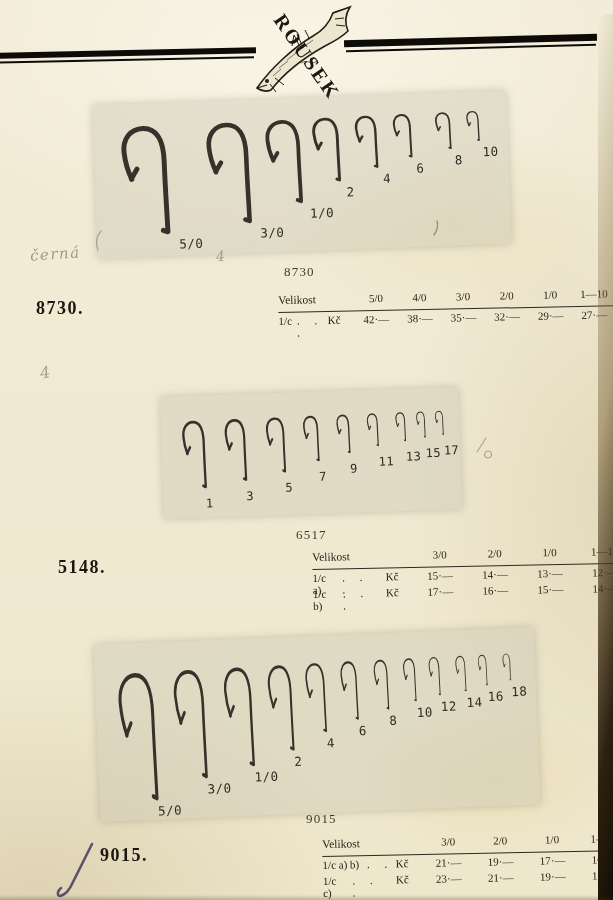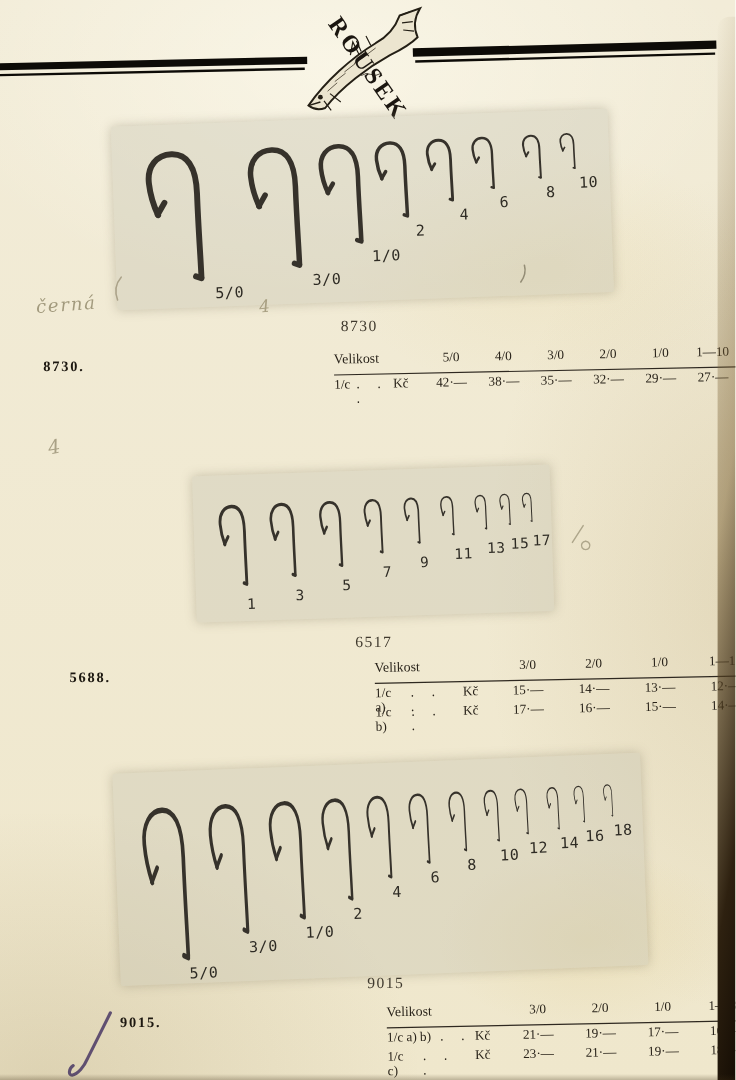--- a/index.html
+++ b/index.html
@@ -25,21 +25,21 @@
   
   .panel{position:absolute; background:rgba(196,194,177,.38); box-shadow:0 0 9px rgba(128,122,96,.38); border-radius:2px;}
   .panel0{left:95px;  top:98px;  width:414px; height:153px; transform:rotate(-2.1deg);}
   .panel1{left:162px; top:392px; width:298px; height:122px; transform:rotate(-1.9deg);}
   .panel2{left:97px;  top:636px; width:440px; height:177px; transform:rotate(-2.3deg);}
   .hook-label{position:absolute; font-family:"DejaVu Sans Mono","Liberation Mono",monospace; font-size:12.5px; color:#2e2b24; letter-spacing:.5px;}
   .panel1 .hook-label{font-size:12px;}
   .figlabel{position:absolute; font-size:13px; letter-spacing:1.2px; color:#403a2e;}
   .fig0{left:284px; top:264px;} .fig1{left:296px; top:527px;} .fig2{left:306px; top:811px;}
   
-  .prod-num{position:absolute; font-weight:700; font-size:12px; letter-spacing:1.5px; color:#1c1710;}
+  .prod-num{position:absolute; font-weight:700; font-size:18px; letter-spacing:1.5px; color:#1c1710;}
   .pn0{left:36px; top:298px;} .pn1{left:58px; top:557px;} .pn2{left:52px; top:845px;margin-left:48px;}
   .prod-desc{position:absolute; font-size:11.3px; line-height:1.44; text-align:justify; color:#2a241a;}
   .pd0{left:75px; top:296px; width:200px;}
   .pd1{left:81px; top:555px; width:227px;}
   .pd2{left:86px; top:843px; width:238px;}
   .seg-b{font-weight:700; letter-spacing:.5px;}
   .seg-u{text-decoration:underline;}
   
   .price-table{position:absolute; font-size:11px; color:#29231a; transform:rotate(-1.15deg); transform-origin:left top;}
   .t0{left:278px; top:294px;} .t1{left:312px; top:551px;} .t2{left:322px; top:838px;}
@@ -292,21 +292,21 @@
         </div>
         <div class="pt-cell" style="width: 43.6px;">42·—</div>
         <div class="pt-cell" style="width: 43.6px;">38·—</div>
         <div class="pt-cell" style="width: 43.6px;">35·—</div>
         <div class="pt-cell" style="width: 43.6px;">32·—</div>
         <div class="pt-cell" style="width: 43.6px;">29·—</div>
         <div class="pt-cell" style="width: 43.6px;">27·—</div>
       </div>
     </div>
 
-  <div class="prod-num pn1">5688.</div>
+  <div class="prod-num pn1">5148.</div>
   <div class="price-table t1">
       <div class="pt-row">
         <div class="pt-label" style="width: 100px;">
           <span class="pt-name">Velikost</span>
         </div>
         <div class="pt-cell" style="width: 55px;">3/0</div>
         <div class="pt-cell" style="width: 55px;">2/0</div>
         <div class="pt-cell" style="width: 55px;">1/0</div>
         <div class="pt-cell" style="width: 55px;">1—16</div>
       </div>

